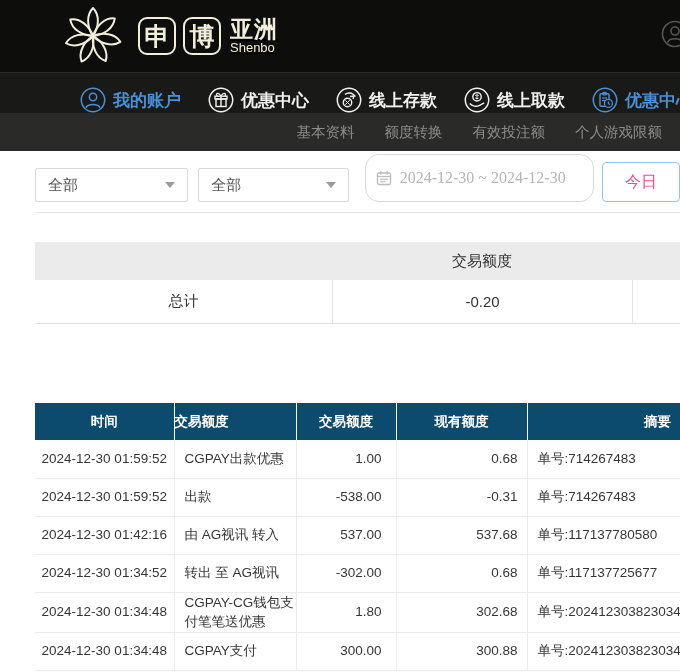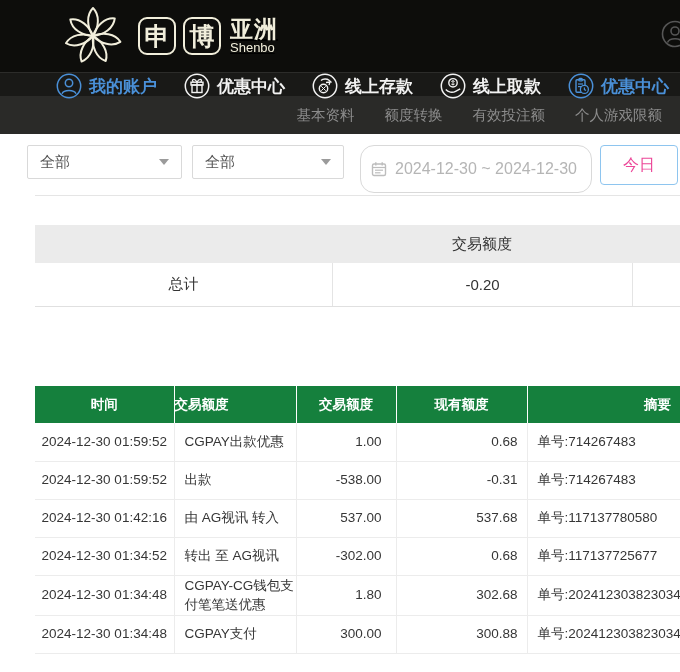--- a/index.html
+++ b/index.html
@@ -12,36 +12,36 @@
   .logo { display:flex; align-items:center; gap:7px; cursor:pointer; }
   .logo-box { width:38px; height:38px; border:2px solid #f1eedb; border-radius:9px;
     color:#f1eedb; font-size:25px; font-weight:bold; display:flex; align-items:center;
     justify-content:center; }
   .logo-right { display:flex; flex-direction:column; line-height:1; margin-left:2px;text-decoration:underline; }
   .logo-region { color:#f1eedb; font-size:23px; font-weight:bold; letter-spacing:1px; }
   .logo-sub { color:#f1eedb; font-size:13px; margin-top:0; }
   .corner-user { position:absolute; right:-9px; top:20px; }
 
   
-  .main-nav { height:24px; background:#191917; border-top:1px solid #2c2c2a;
-    display:flex; align-items:flex-start; padding-left:56px; gap:27px; }
+  .main-nav { height:41px; background:#191917; border-top:1px solid #2c2c2a;
+    display:flex; align-items:flex-end; padding-left:80px; gap:27px; }
   .nav-item { display:flex; align-items:center; gap:7px; color:#f2f2f2;
     font-size:17px; font-weight:bold; cursor:pointer; white-space:nowrap; }
   .nav-item svg { display:block; }
   .nav-item .st { stroke:#f2f2f2; }
   .nav-item.active { color:#4a90d8; }
   .nav-item.active .st { stroke:#4a90d8; }
 
   
   .sub-nav { height:38px; background:#2a2a28; display:flex; align-items:center;
     justify-content:flex-end; gap:30px; padding-right:18px; }
   .sub-nav-item { color:#8c8c8c; font-size:14.5px; cursor:pointer; white-space:nowrap; }
 
   
-  .filter-row { display:flex; align-items:flex-start; margin:11px 0 0 27px; height:40px; }
+  .filter-row { display:flex; align-items:flex-end; margin:11px 0 0 35px; height:40px;font-family:Liberation Serif, serif; }
   .select-box { height:34px; border:1px solid #d9d9d9; border-radius:2px; background:#fff;
     display:flex; align-items:center; justify-content:space-between; padding:0 12px;
     color:#555; font-size:15px; cursor:pointer; }
   .select-box .caret { width:0; height:0; border-left:5px solid transparent;
     border-right:5px solid transparent; border-top:6px solid #9b9b9b; }
   .sel1 { width:155px; margin-right:10px; }
   .sel2 { width:152px; margin-right:16px; }
   .date-box { width:232px; height:48px; border:1px solid #d9d9d9; border-radius:14px;
     display:flex; align-items:center; padding:0 10px; gap:8px; color:#b5b5b5;
     font-size:16px; cursor:pointer; margin-right:8px; white-space:nowrap; }
@@ -58,21 +58,21 @@
     display:flex; align-items:center; justify-content:center; font-weight:500; }
   .sum-row { display:flex; height:44px; border-bottom:1px solid #e0e0e0; }
   .sum-cell { display:flex; align-items:center; justify-content:center; }
   .sum-c1 { width:297px; }
   .sum-c2 { width:300px; border-left:1px solid #e4e4e4; }
   .sum-c3 { flex:1; border-left:1px solid #e4e4e4; }
 
   
   .tx-table { margin:79px 0 0 35px; width:650px; border-collapse:collapse;
     font-size:13.5px; color:#363636; table-layout:fixed; }
-  .tx-table th { background:#15803d; color:#fff; font-weight:bold; height:37px;
+  .tx-table th { background:#0c4a6e; color:#fff; font-weight:bold; height:37px;
     border-right:1px solid #fdfdfd; font-size:13.5px; }
   .tx-table th:last-child { border-right:none; }
   .tx-table td { height:38px; border-bottom:1px solid #ececec;
     border-right:1px solid #ececec; background:#fff; line-height:1.45; }
   .tx-table td:last-child { border-right:none; }
   .col-time  { width:139px; text-align:center; }
   .col-type  { width:122px; text-align:left; padding-left:10px; }
   .col-amt   { width:100px; text-align:right; padding-right:14px; }
   .col-bal   { width:131px; text-align:right; padding-right:9px; }
   .col-sum   { width:158px; text-align:left; padding-left:10px; white-space:nowrap;

